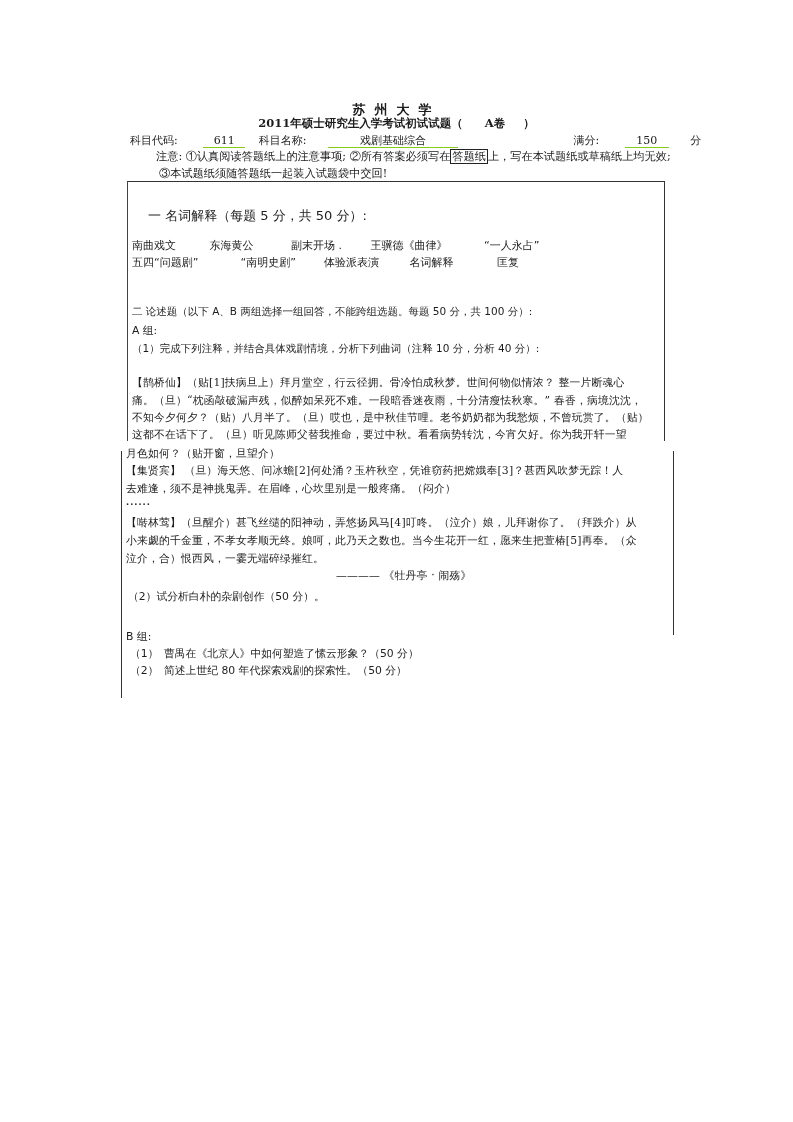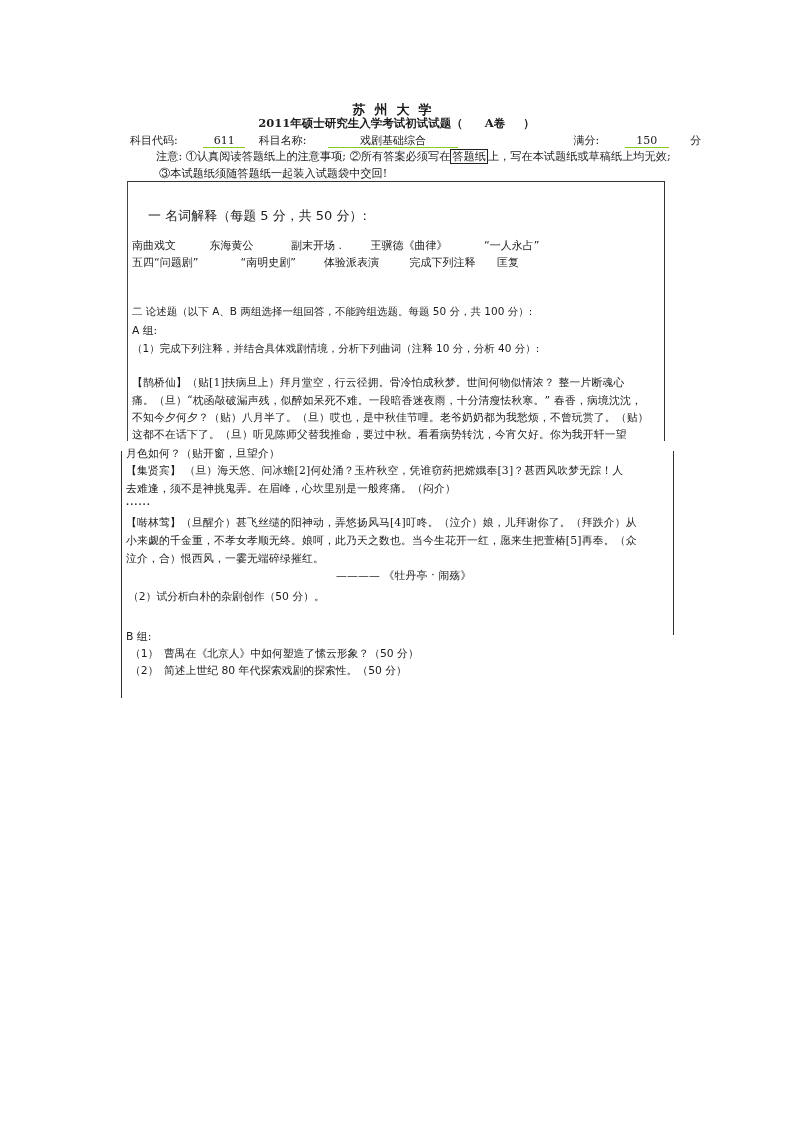--- a/index.html
+++ b/index.html
@@ -71,21 +71,21 @@
   <span style="width:74px">南曲戏文</span>
   <span style="width:78px">东海黄公</span>
   <span style="width:76px">副末开场 .</span>
   <span style="width:110px">王骥德《曲律》</span>
   <span>“一人永占”</span>
 </div>
 <div class="terms-row sans" style="top:255px;">
   <span style="width:105px">五四“问题剧”</span>
   <span style="width:80px">“南明史剧”</span>
   <span style="width:82px">体验派表演</span>
-  <span style="width:84px">完成下列注释</span>
+  <span style="width:84px">名词解释</span>
   <span>匡复</span>
 </div>
 
 <div class="t sans" style="left:132px;top:305px;font-size:10.5px;">二 论述题（以下 A、B 两组选择一组回答，不能跨组选题。每题 50 分，共 100 分）:</div>
 <div class="t sans" style="left:132px;top:324px;">A 组:</div>
 <div class="t sans" style="left:132px;top:342px;font-size:10.5px;">（1）完成下列注释，并结合具体戏剧情境，分析下列曲词（注释 10 分，分析 40 分）:</div>
 
 <div class="passage" style="left:132px;top:376px;">【鹊桥仙】（贴[1]扶病旦上）拜月堂空，行云径拥。骨冷怕成秋梦。世间何物似情浓？ 整一片断魂心</div>
 <div class="passage" style="left:132px;top:394px;">痛。（旦）“枕函敲破漏声残，似醉如呆死不难。一段暗香迷夜雨，十分清瘦怯秋寒。” 春香，病境沈沈，</div>
 <div class="passage" style="left:132px;top:411px;">不知今夕何夕？（贴）八月半了。（旦）哎也，是中秋佳节哩。老爷奶奶都为我愁烦，不曾玩赏了。（贴）</div>

